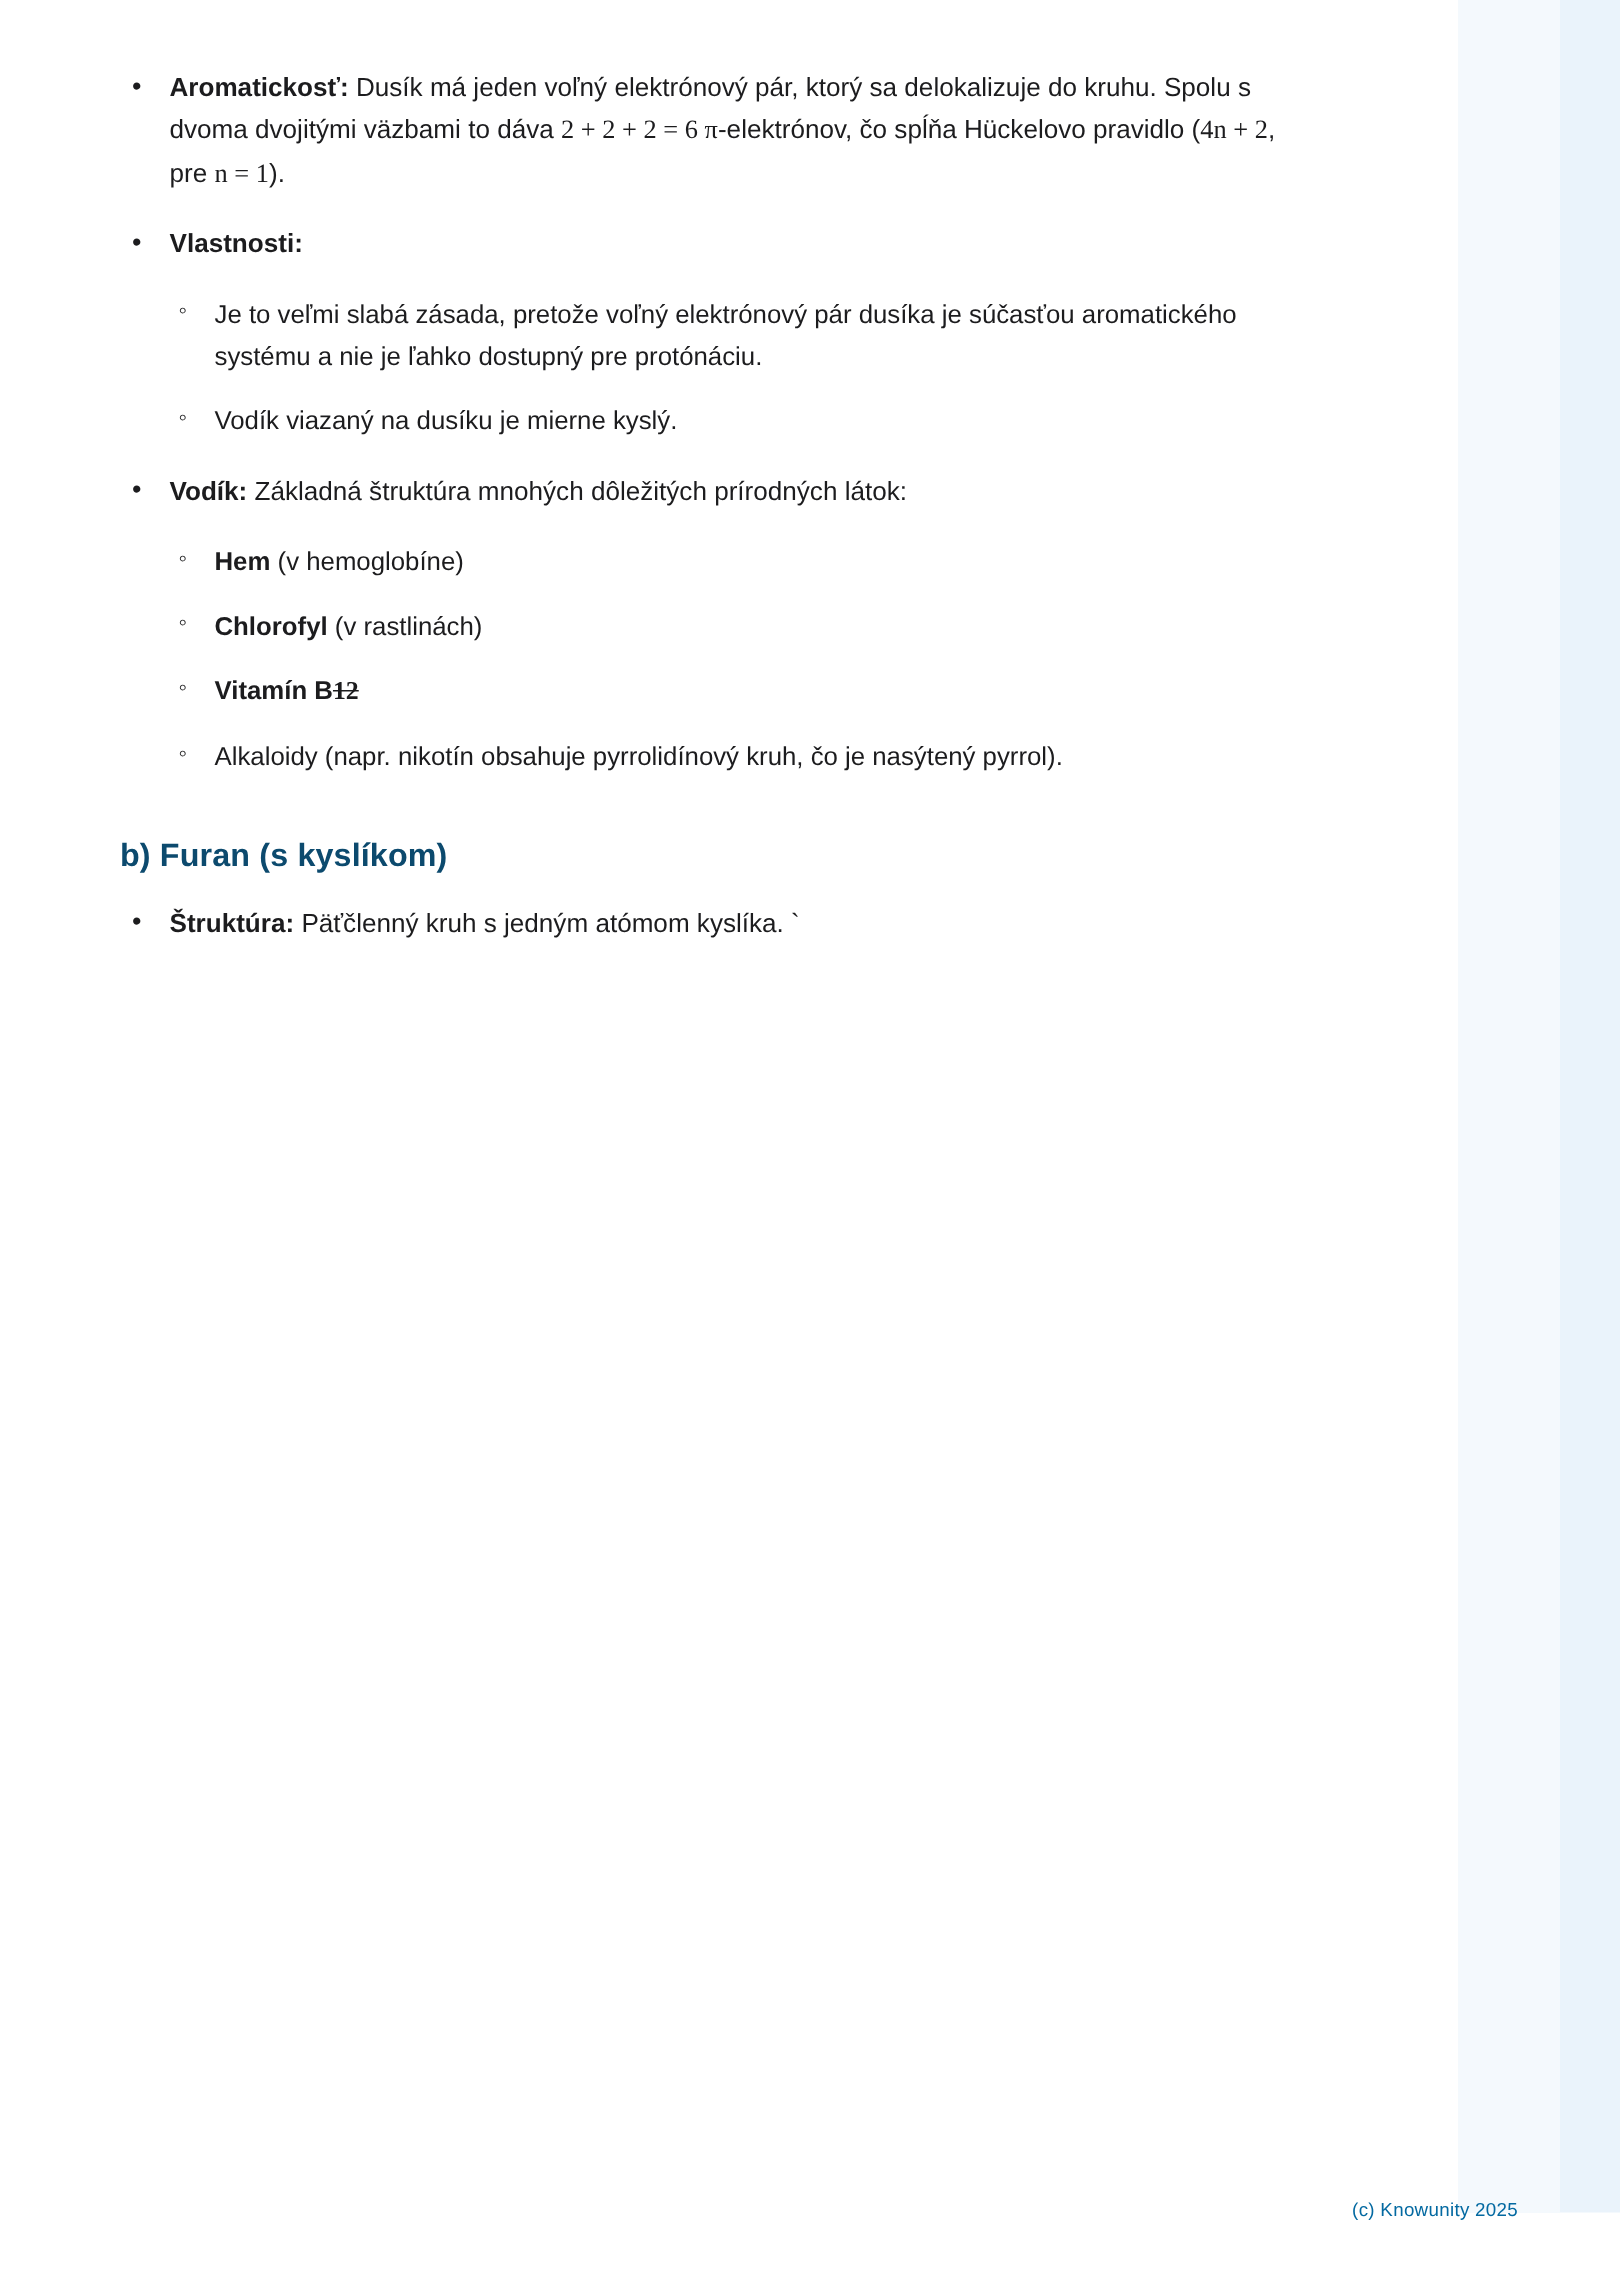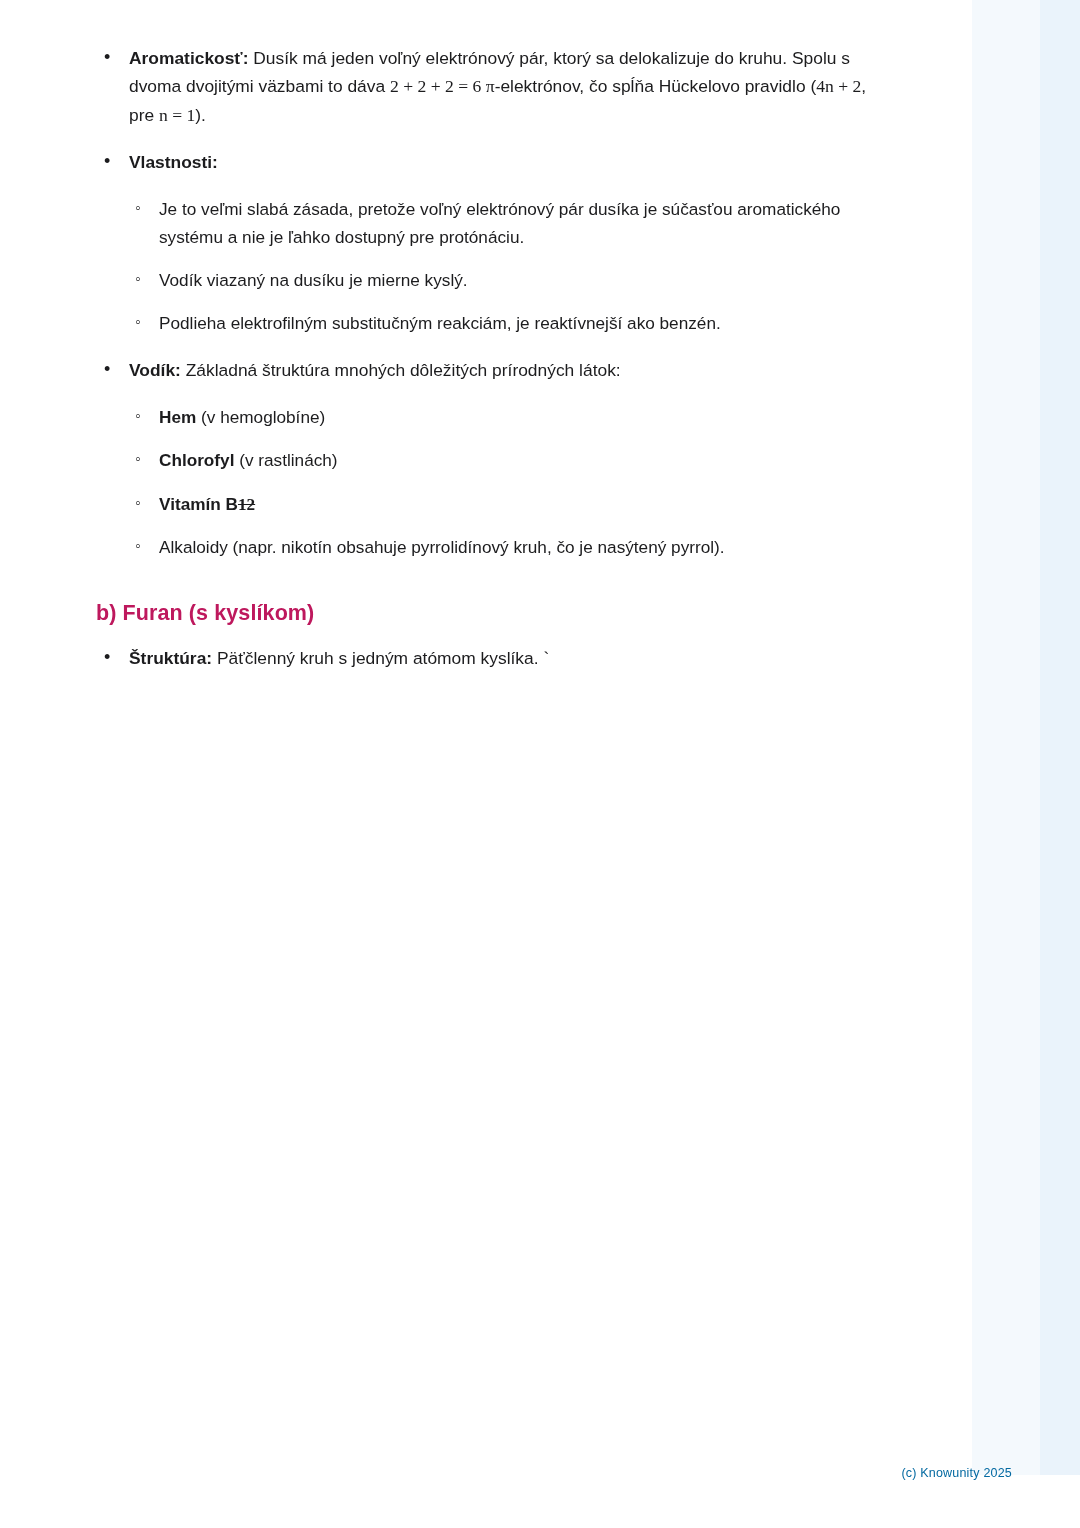--- a/index.html
+++ b/index.html
@@ -32,21 +32,21 @@
   .rail-inner {
     position: absolute;
     top: 0;
     right: 40px;
     width: 68px;
     height: 1475px;
     background: #f4f9fd;
   }
   .content {
     position: absolute;
-    left: 96px;
+    left: 80px;
     top: 44px;
     width: 790px;
   }
 
   ul.lvl1 {
     list-style: none;
     margin: 0;
     padding: 0;
   }
   ul.lvl1 > li {
@@ -91,21 +91,21 @@
   b, .b { font-weight: bold; }
   .math {
     font-family: "Liberation Serif", serif;
     font-size: 17.6px;
   }
   .strike { text-decoration: line-through; font-family: Liberation Serif, serif; }
 
   h3.section {
     font-size: 21.5px;
     font-weight: bold;
-    color: #be185d;
+    color: #0c4a6e;
     margin: 40px 0 18px 0;
     padding: 0;
     letter-spacing: 0.1px;
   }
 
   .watermark {
     position: absolute;
     right: 68px;
     bottom: 48px;
     font-size: 12.5px;
@@ -128,21 +128,20 @@
 
       <li>
         <b>Aromatickosť:</b><span> Dusík má jeden voľný elektrónový pár, ktorý sa delokalizuje do kruhu. Spolu s dvoma dvojitými väzbami to dáva </span><span class="math">2 + 2 + 2 = 6 π</span><span>-elektrónov, čo spĺňa Hückelovo pravidlo (</span><span class="math">4n + 2</span><span>, pre </span><span class="math">n = 1</span><span>).</span>
       </li>
 
       <li>
         <b>Vlastnosti:</b>
         <ul class="lvl2">
           <li>Je to veľmi slabá zásada, pretože voľný elektrónový pár dusíka je súčasťou aromatického systému a nie je ľahko dostupný pre protónáciu.</li>
           <li>Vodík viazaný na dusíku je mierne kyslý.</li>
-          <li>Podlieha elektrofilným substitučným reakciám, je reaktívnejší ako benzén.</li>
         </ul>
       </li>
 
       <li>
         <b>Vodík:</b><span> Základná štruktúra mnohých dôležitých prírodných látok:</span>
         <ul class="lvl2">
           <li>
             <b>Hem</b><span> (v hemoglobíne)</span>
           </li>
           <li>

